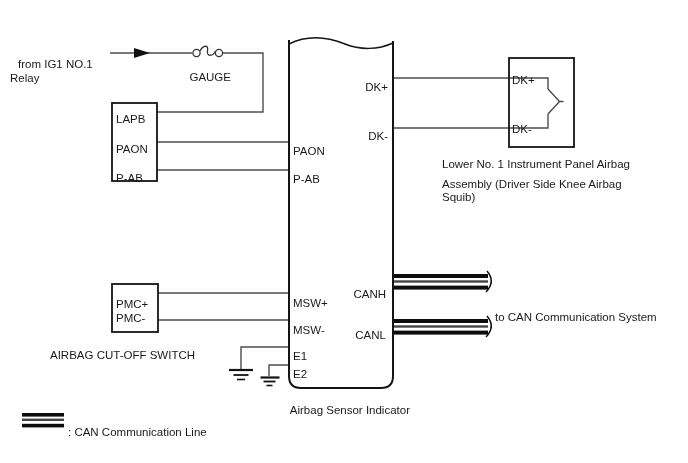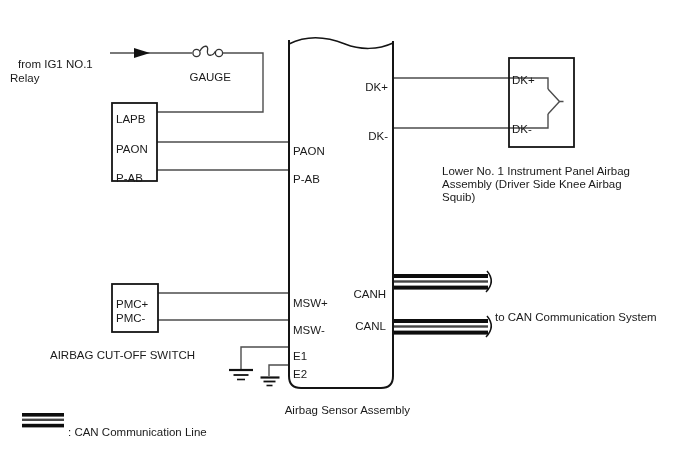--- a/index.html
+++ b/index.html
@@ -113,25 +113,25 @@
   <div class="lbl" style="left:293px; top:133px">PAON</div>
   <div class="lbl" style="left:293px; top:161px">P-AB</div>
   <div class="lbl" style="left:293px; top:285px">MSW+</div>
   <div class="lbl" style="left:293px; top:312px">MSW-</div>
   <div class="lbl" style="left:293px; top:338px">E1</div>
   <div class="lbl" style="left:293px; top:356px">E2</div>
 
   <div class="lbl r" style="left:348px; top:69px;  width:40px">DK+</div>
   <div class="lbl r" style="left:348px; top:118px; width:40px">DK-</div>
   <div class="lbl r" style="left:346px; top:276px; width:40px">CANH</div>
-  <div class="lbl r" style="left:346px; top:308px; width:40px">CANL</div>
-  <div class="lbl c" style="left:250px; top:392px; width:160px">Airbag Sensor Assembly</div>
+  <div class="lbl r" style="left:346px; top:317px; width:40px">CANL</div>
+  <div class="lbl c" style="left:250px; top:392px; width:160px">Airbag Sensor Indicator</div>
 
   <div class="lbl" style="left:512px; top:62px">DK+</div>
   <div class="lbl" style="left:512px; top:111px">DK-</div>
-  <div class="lbl" style="left:442px; top:153px">Lower No. 1 Instrument Panel Airbag</div>
+  <div class="lbl" style="left:442px; top:146px">Lower No. 1 Instrument Panel Airbag</div>
   <div class="lbl" style="left:442px; top:166px">Assembly (Driver Side Knee Airbag</div>
   <div class="lbl" style="left:442px; top:179px">Squib)</div>
 
   <div class="lbl" style="left:68px; top:414px">: CAN Communication Line</div>
   <div class="lbl" style="left:495px; top:299px">to CAN Communication System</div>
 
 </div>
 
 </body></html>

